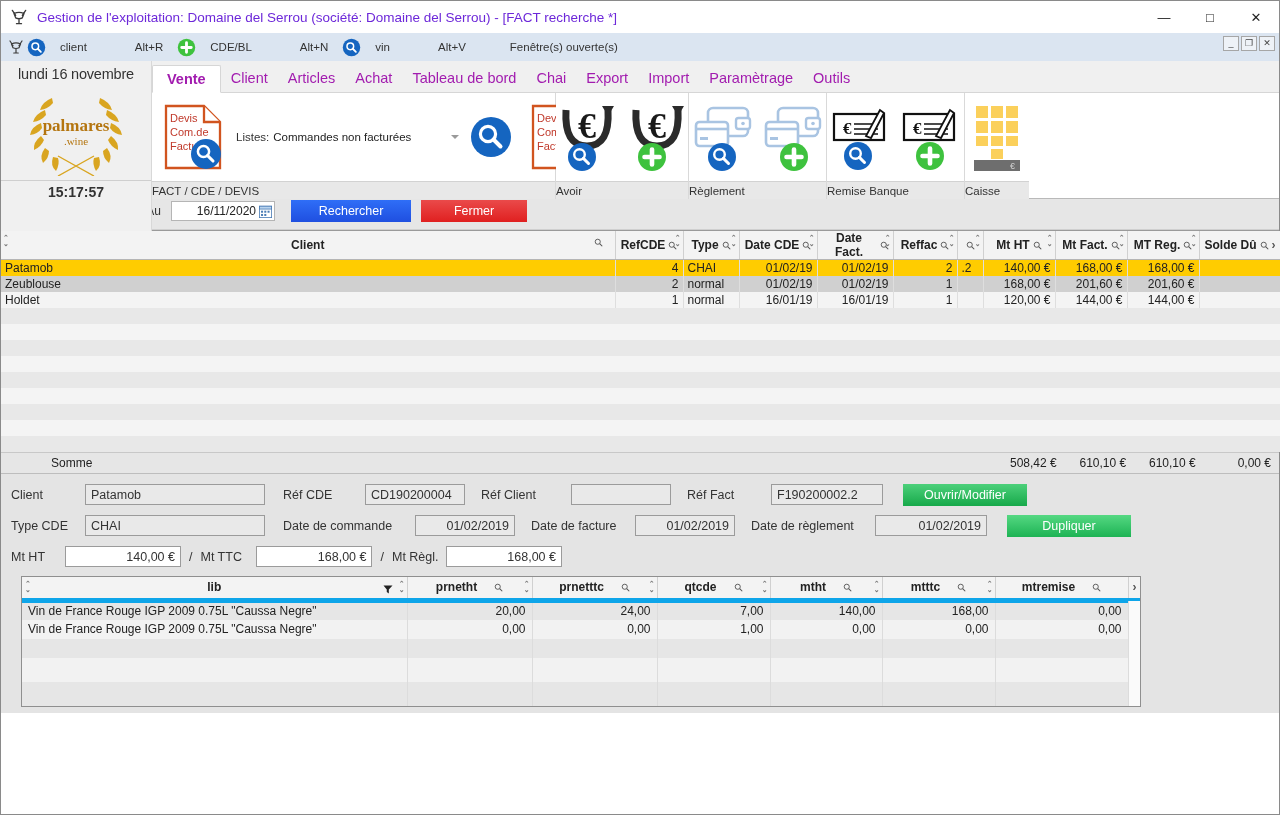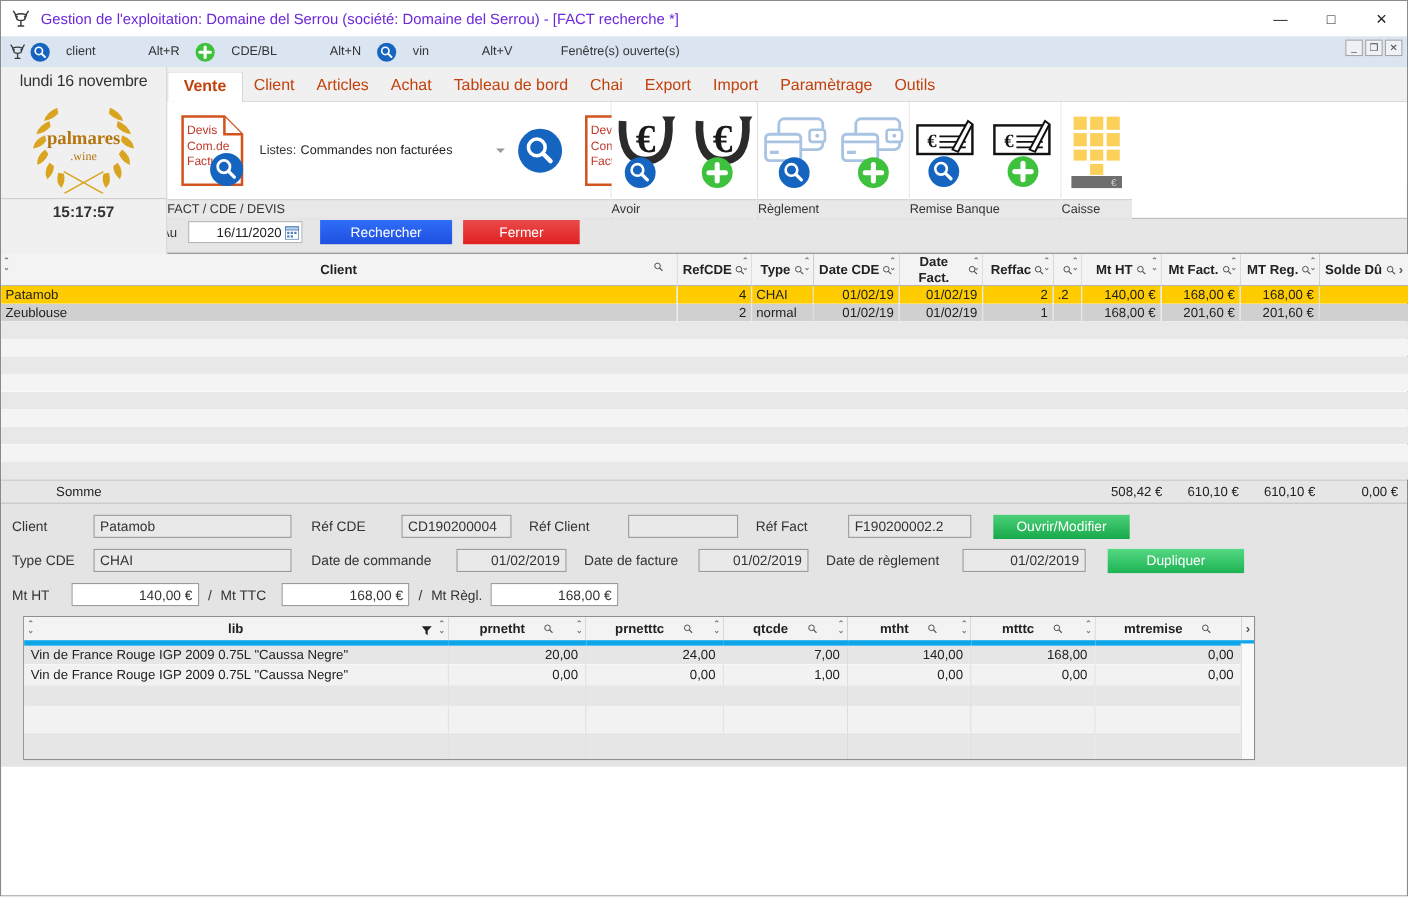--- a/index.html
+++ b/index.html
@@ -39,21 +39,21 @@
              border-bottom:1px solid #d6d6d6; position:relative; }
   .datepanel { position:absolute; left:0; top:0; width:151px; height:170px;
                background:#f0f0f0; border-right:1px solid #d8d8d8; z-index:5;
                text-align:center; }
   .dp-date { font-size:14.5px; color:#333; padding-top:5px; letter-spacing:-0.2px; }
   .dp-logo { height:96px; display:flex; align-items:center; justify-content:center; }
   .dp-time { font-size:14px; color:#333; font-weight:600;
              border-top:1px solid #cfcfcf; padding-top:3px; margin-top:2px; }
 
   .menus { margin-left:151px; display:flex; align-items:flex-end; height:32px; }
-  .menu-item { padding:6px 10px 6px 10px; font-size:14.5px; color:#c2410c; cursor:default;
+  .menu-item { padding:6px 10px 6px 10px; font-size:14.5px; color:#a21caf; cursor:default;
                white-space:nowrap; }
   .menu-item.active { background:#fff; border:1px solid #d6d6d6; border-bottom:1px solid #fff;
                       margin-bottom:-1px; border-radius:2px 2px 0 0; padding:5px 14px;
                       font-weight:600; position:relative; z-index:6; }
 
   
   .ribbon { position:relative; height:73px; background:#fff; margin-left:151px;
             border-bottom:1px solid #b9b9b9; display:flex; }
   .ribbon-wrap { position:relative; height:106px; }
   .rgroup { position:relative; display:flex; flex-direction:column;
@@ -598,20 +598,33 @@
           <td class="ta-l">Zeublouse</td>
           <td class="ta-r">2</td>
           <td class="ta-l">normal</td>
           <td class="ta-r">01/02/19</td>
           <td class="ta-r">01/02/19</td>
           <td class="ta-r">1</td>
           <td class="ta-l"></td>
           <td class="ta-r">168,00 €</td>
           <td class="ta-r">201,60 €</td>
           <td class="ta-r">201,60 €</td>
+          <td class="ta-r"></td>
+        </tr>
+        <tr class="r-odd">
+          <td class="ta-l">Holdet</td>
+          <td class="ta-r">1</td>
+          <td class="ta-l">normal</td>
+          <td class="ta-r">16/01/19</td>
+          <td class="ta-r">16/01/19</td>
+          <td class="ta-r">1</td>
+          <td class="ta-l"></td>
+          <td class="ta-r">120,00 €</td>
+          <td class="ta-r">144,00 €</td>
+          <td class="ta-r">144,00 €</td>
           <td class="ta-r"></td>
         </tr>
         <tr class="r-even">
             <td colspan="11">&nbsp;</td>
           </tr>
         <tr class="r-odd">
             <td colspan="11">&nbsp;</td>
           </tr>
         <tr class="r-even">
             <td colspan="11">&nbsp;</td>

